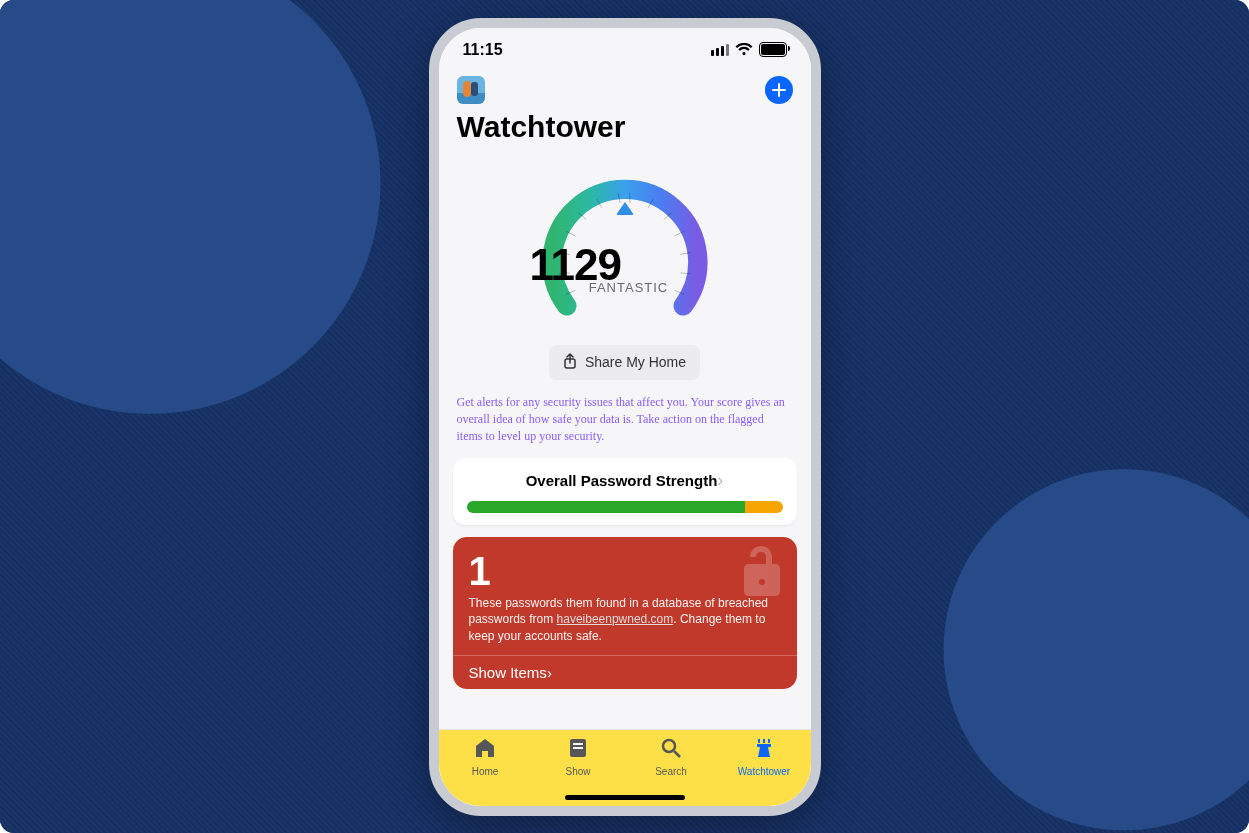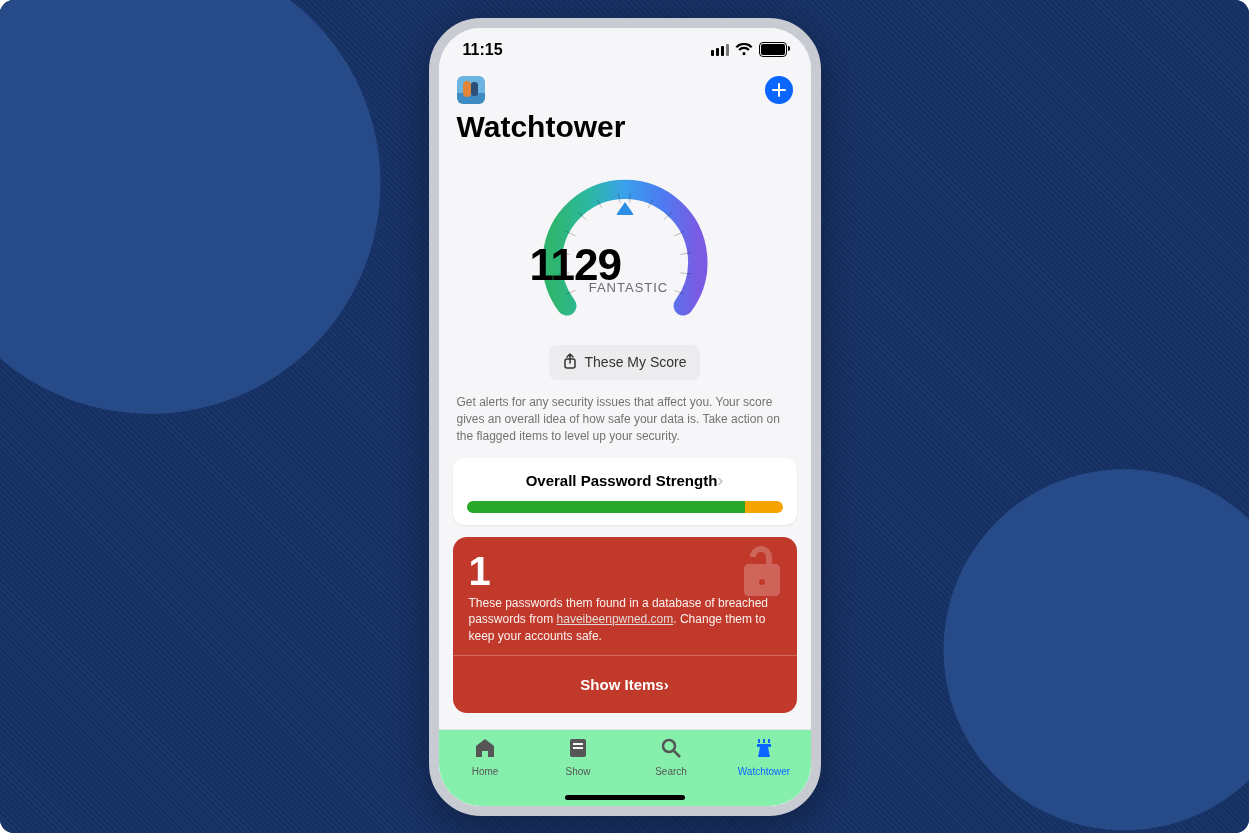--- a/index.html
+++ b/index.html
@@ -34,40 +34,40 @@
   .content{flex:1;overflow:hidden;}
   
   .gauge-wrap{display:flex;flex-direction:column;align-items:center;padding-top:20px;}
   .gauge{width:190px;height:165px;position:relative;}
   .gauge svg{width:190px;height:165px;}
   .gauge .pointer{position:absolute;left:50%;top:32px;transform:translateX(-50%);width:0;height:0;border-left:9px solid transparent;border-right:9px solid transparent;border-bottom:13px solid #2d8ee6;border-radius:2px;}
   .gauge .score{position:absolute;left:0;right:0;top:70px;text-align:left;font-size:44px;font-weight:700;letter-spacing:-1px;color:#000000;}
   .gauge .rating{position:absolute;left:8px;right:0;top:110px;text-align:center;font-size:13px;letter-spacing:1px;font-weight:500;color:#6b6b6f;}
   .sharebtn{margin-top:10px;display:inline-flex;align-items:center;gap:8px;background:#ececef;border-radius:8px;padding:8px 14px;font-size:14px;font-weight:500;color:#333;cursor:pointer;}
   
-  .desc{padding:14px 18px 12px 18px;font-size:12px;line-height:1.45;color:#737373;}
+  .desc{padding:14px 18px 12px 18px;font-size:12px;line-height:1.45;color:#8b5cf6;font-family:Liberation Serif, serif;}
   
   .card{margin:0 14px;background:#fff;border-radius:12px;padding:12px 14px;box-shadow:0 1px 2px rgba(0,0,0,.08);}
   .card-head{display:flex;justify-content:center;align-items:center;}
   .card-title{font-size:15px;font-weight:600;color:#000;}
   .chev{color:#bcbcc2;font-size:18px;}
   .strength-bar{margin-top:10px;height:12px;width:100%;display:flex;border-radius:7px;overflow:hidden;}
   .seg-green{background:#28a728;}
   .seg-yellow{background:#f6a500;}
   
   .alert{margin:12px 14px 0 14px;background:#c1392b;border-radius:14px;color:#fff;overflow:hidden;}
   .alert-body{padding:14px 16px 10px 16px;position:relative;}
   .alert-count{font-size:40px;font-weight:700;line-height:1;}
   .alert-title{font-size:16px;font-weight:600;margin-top:6px;}
   .alert-text{font-size:12px;line-height:1.4;margin-top:4px;opacity:.93;}
   .alert-text a{color:#e5e5e5;text-decoration:underline;}
   .lockbg{position:absolute;right:8px;top:2px;opacity:.22;}
-  .alert-foot{border-top:1px solid rgba(255,255,255,.25);padding:20px 16px;display:flex;justify-content:center;align-items:center;font-size:15px;font-weight:700;cursor:pointer;}
-  
-  .tabbar{height:70px;border-top:1px solid #e2e2e6;background:#86efac;display:flex;justify-content:space-around;align-items:flex-start;padding-top:6px;}
+  .alert-foot{border-top:1px solid rgba(255,255,255,.25);padding:8px 16px;display:flex;justify-content:flex-start;align-items:center;font-size:15px;font-weight:400;cursor:pointer;}
+  
+  .tabbar{height:70px;border-top:1px solid #e2e2e6;background:#fde047;display:flex;justify-content:space-around;align-items:flex-start;padding-top:6px;}
   .tab{display:flex;flex-direction:column;align-items:center;gap:2px;width:70px;cursor:pointer;}
   .tab svg{width:24px;height:24px;}
   .tab .lab{font-size:10px;color:#565656;}
   .tab.active .lab{color:#0a66ff;}
   .home-indicator{position:absolute;bottom:6px;left:50%;transform:translateX(-50%);width:120px;height:5px;background:#000;border-radius:3px;}
 </style>
 </head>
 <body>
 
 <div class="stage">
@@ -144,21 +144,21 @@
             <div class="score">1129</div>
             <div class="rating">FANTASTIC</div>
           </div>
           <div class="sharebtn">
             <span>
               <svg width="14" height="16" viewBox="0 0 14 16">
                   <path d="M7 1v9M7 1 4 4M7 1l3 3" stroke="#333" stroke-width="1.5" fill="none" stroke-linecap="round" stroke-linejoin="round"></path>
                   <rect x="2" y="6" width="10" height="9" rx="2" fill="none" stroke="#333" stroke-width="1.5"></rect>
                 </svg>
             </span>
-            <span>These My Score</span>
+            <span>Share My Home</span>
           </div>
         </div>
 
         <div class="desc">Get alerts for any security issues that affect you. Your score gives an overall idea of how safe your data is. Take action on the flagged items to level up your security.</div>
 
         <div class="card">
           <div class="card-head">
             <div class="card-title">Overall Password Strength</div>
             <div class="chev">›</div>
           </div>

